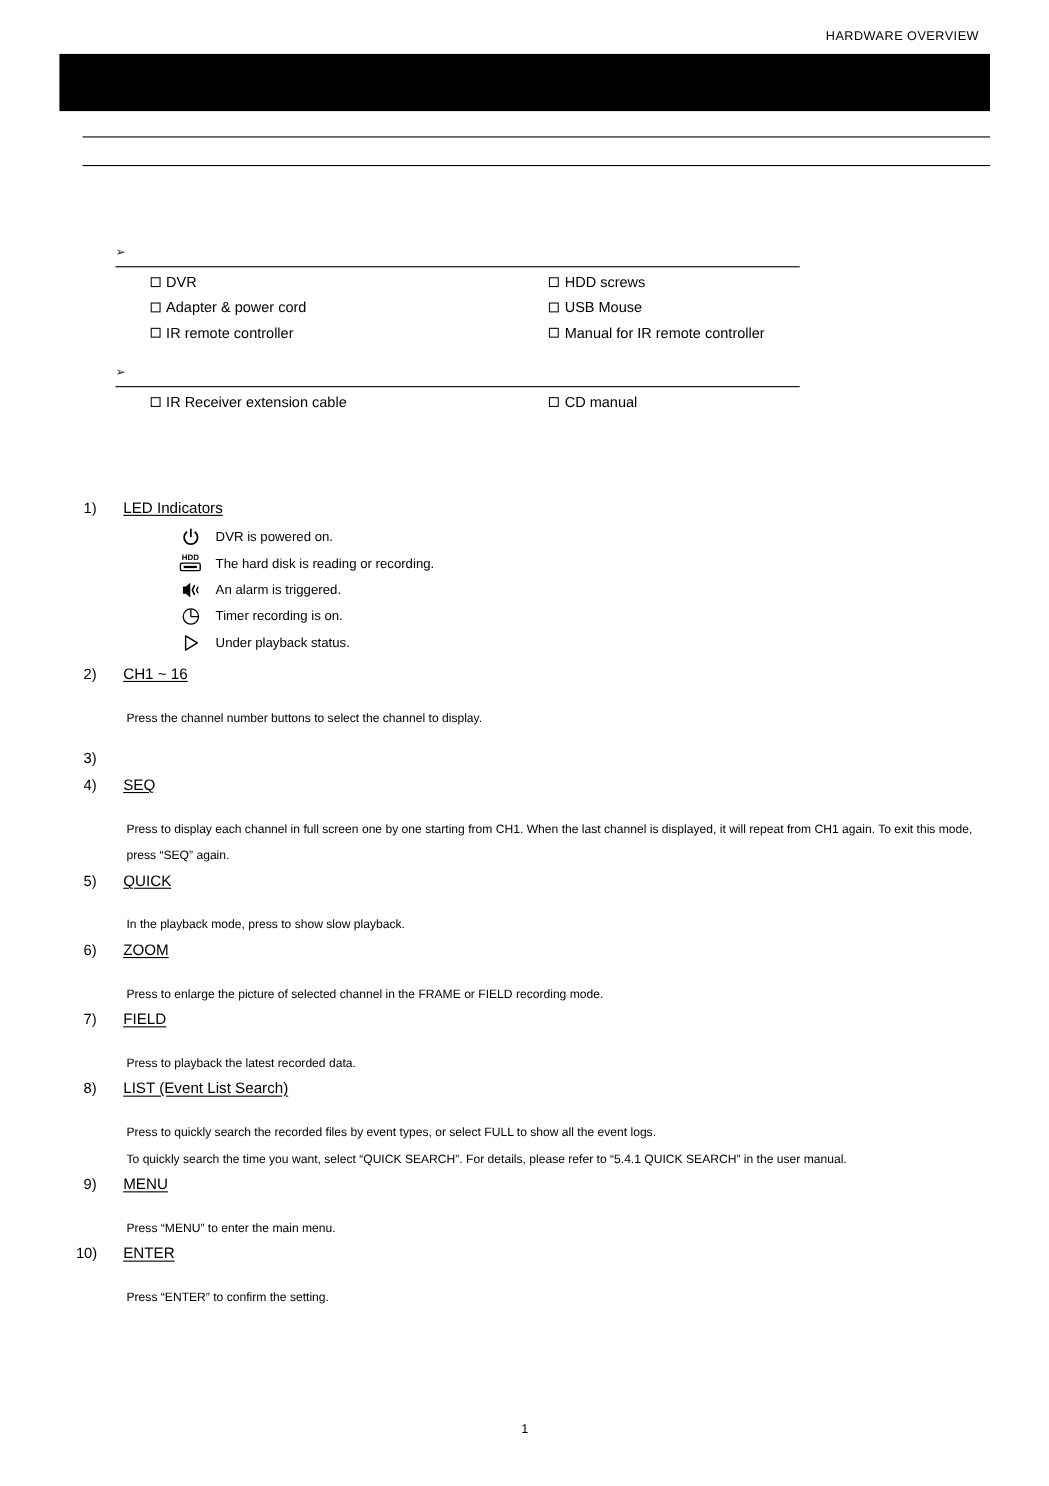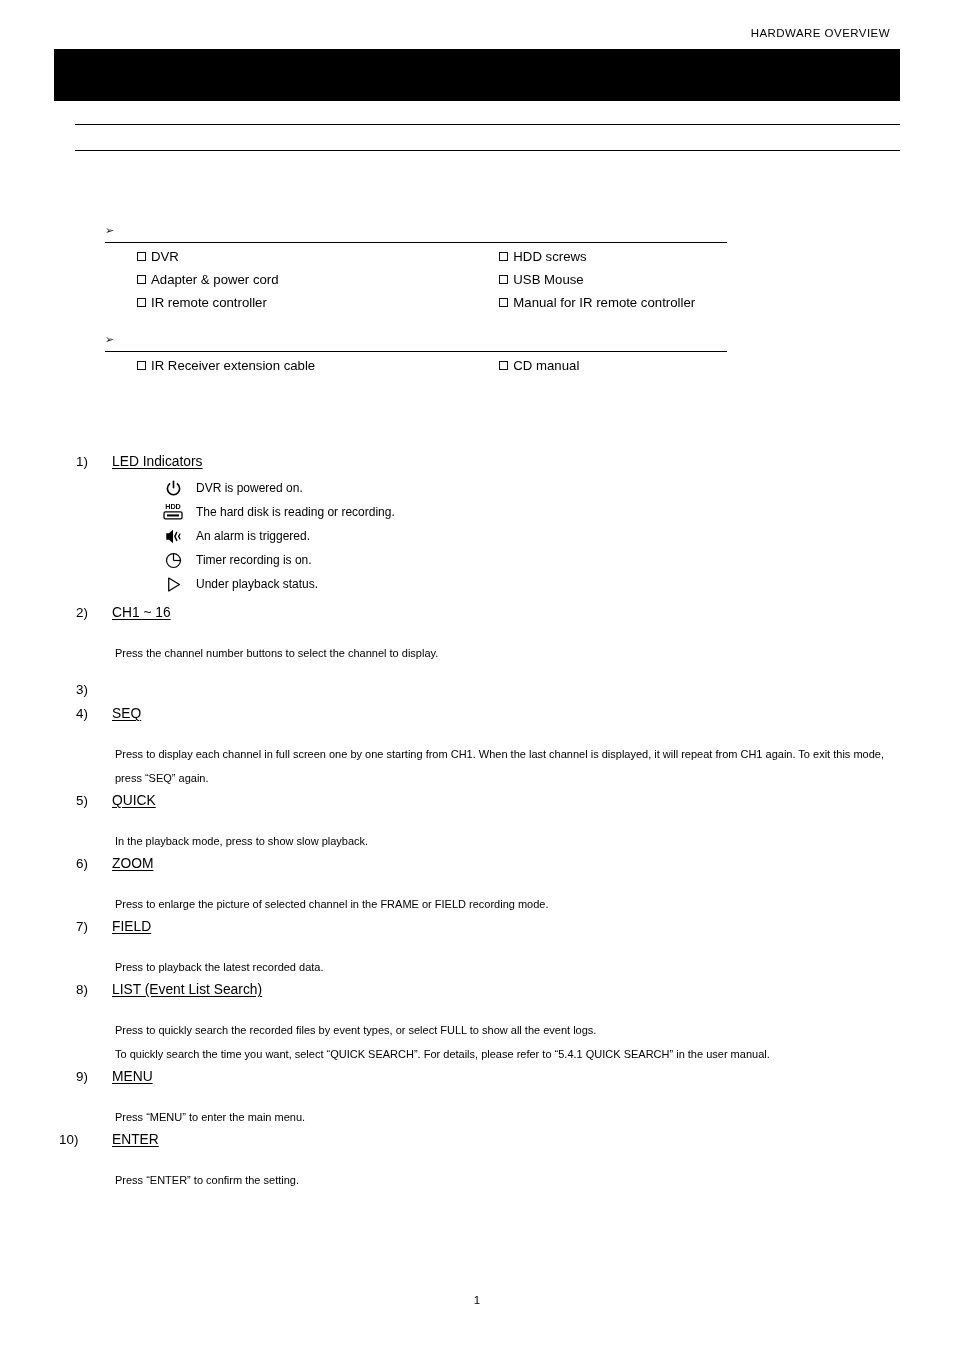--- a/index.html
+++ b/index.html
@@ -116,21 +116,21 @@
     padding-left: 112px;
     margin-bottom: 0;
   }
   .item-num {
     position: absolute;
     left: 76px;
     top: 0;
     font-size: 13.4px;
     line-height: 21px;
   }
-  .item-num.wide { left: 59px; }
+  .item-num.wide { left: 69px; }
   .item-title {
     display: inline-block;
     font-size: 13.8px;
     line-height: 21px;
     text-decoration: underline;
     text-underline-offset: 2px;
   }
   .item-body {
     font-size: 11px;
     line-height: 24px;

